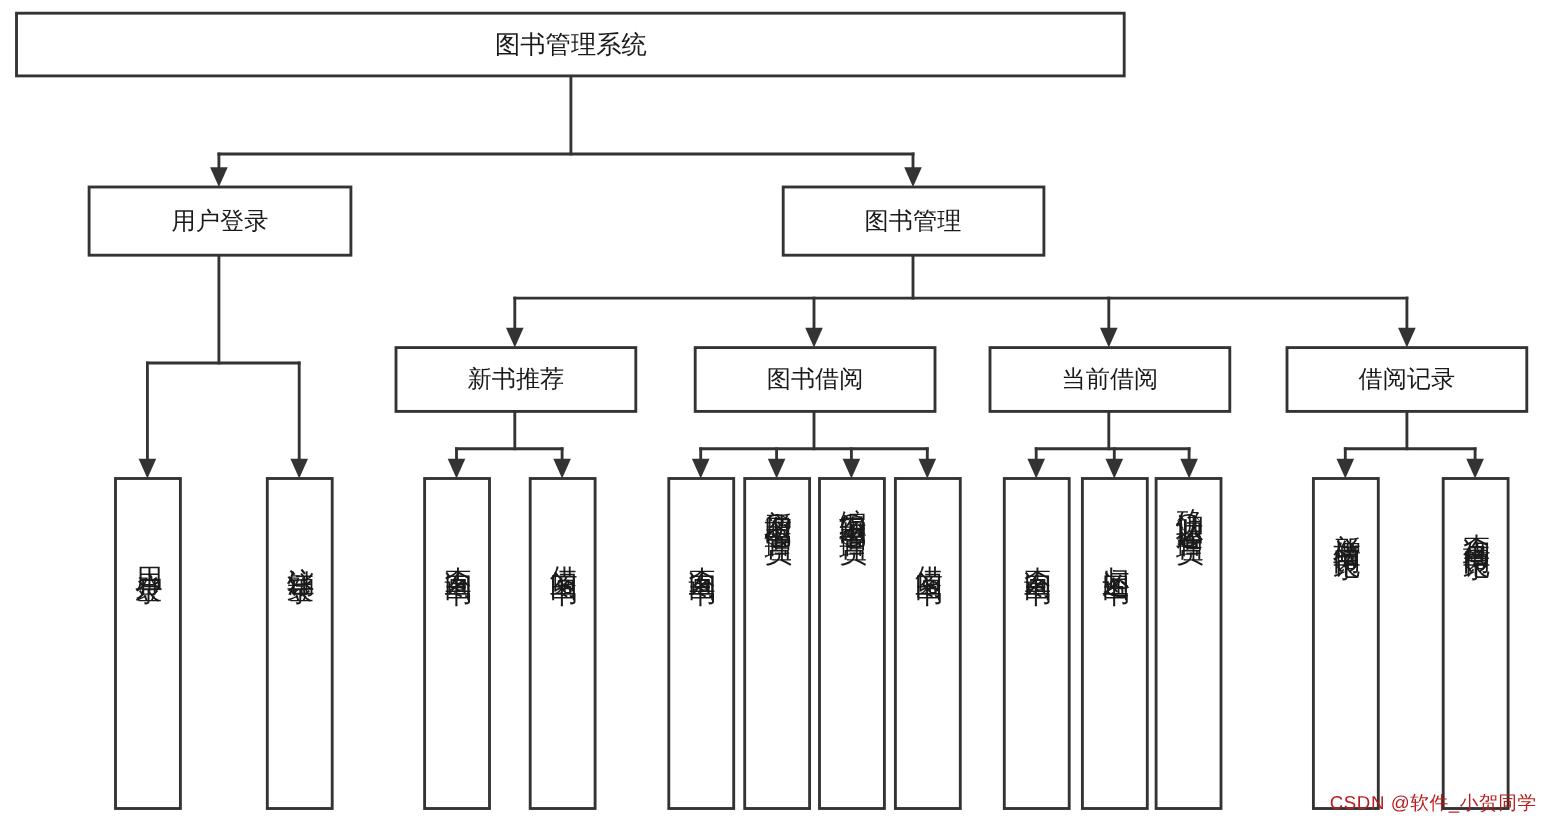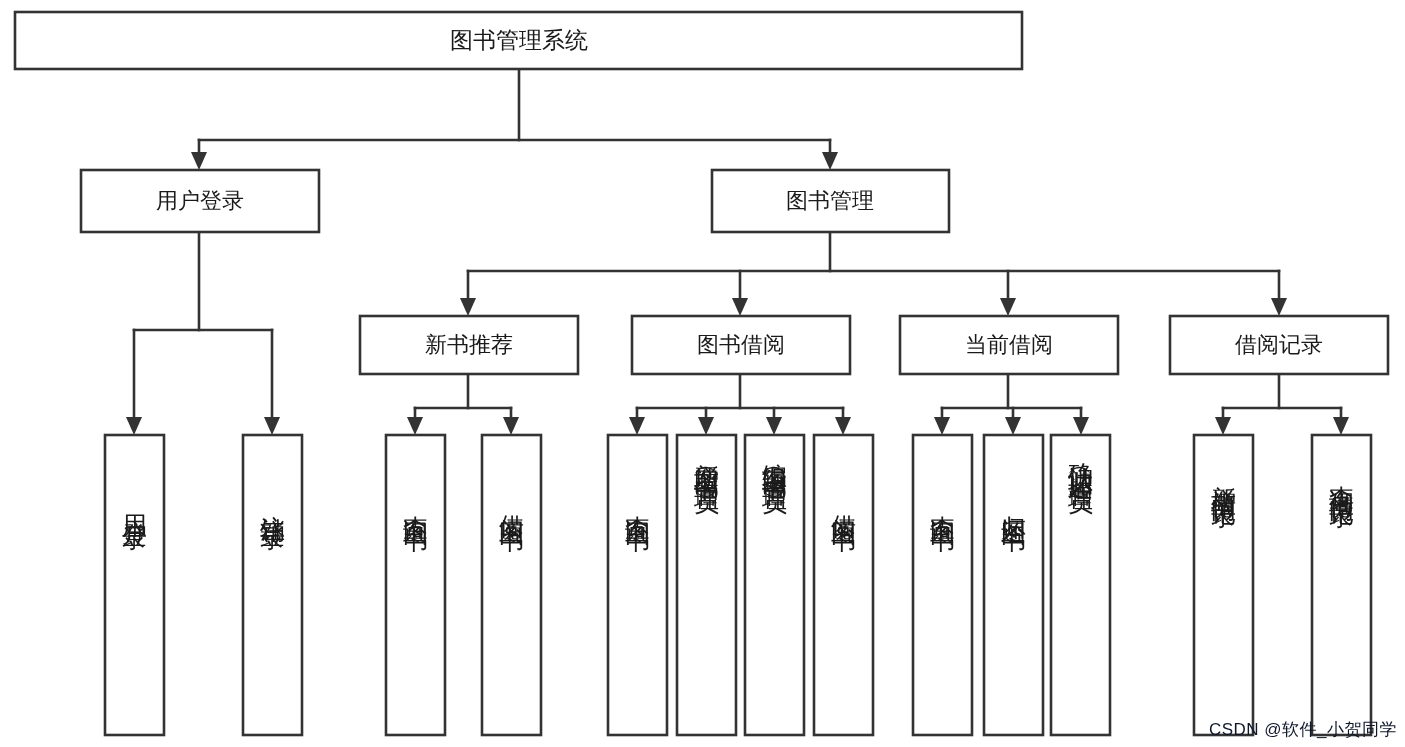--- a/index.html
+++ b/index.html
@@ -68,21 +68,21 @@
     letter-spacing: 4px;
     color: #1a1a1a;
     white-space: nowrap;
   }
   .watermark {
     position: absolute;
     right: 8px;
     bottom: 6px;
     font-family: "Liberation Sans", "DejaVu Sans", sans-serif;
     font-size: 17px;
-    color: #0f172a;
+    color: #b91c1c;
     letter-spacing: 0.5px;
     white-space: nowrap;
     pointer-events: none;
   }
 </style>
 </head>
 <body>
 
 <div id="diagram-root">
 

